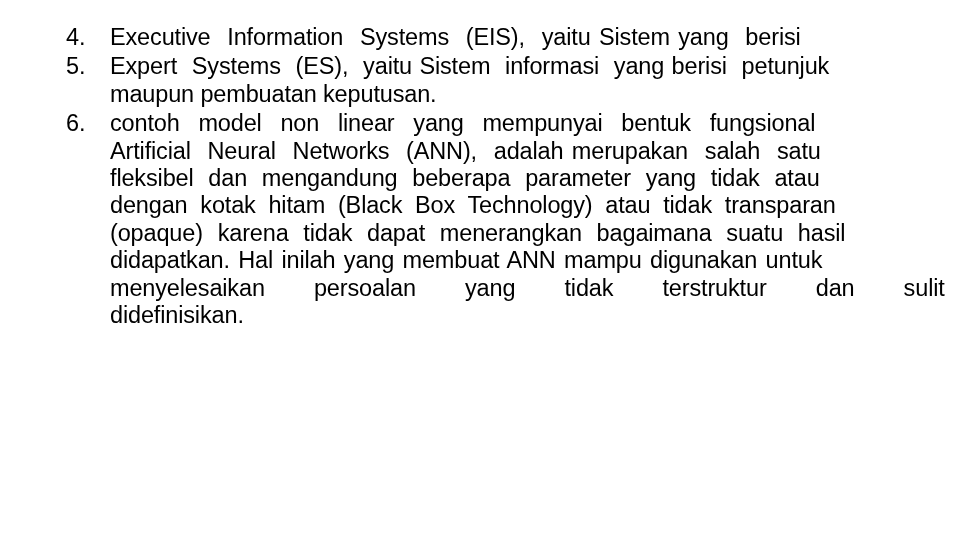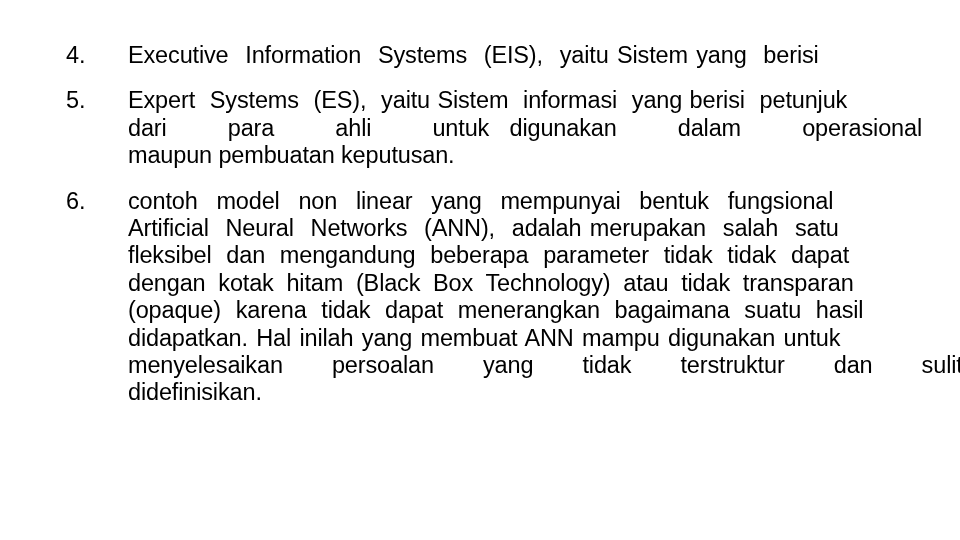--- a/index.html
+++ b/index.html
@@ -42,21 +42,21 @@
     left: 4px;
     top: 0;
     width: 36px;
     text-align: left;
     font-size: 23.5px;
     line-height: 27.4px;
     white-space: nowrap;
   }
 
   .lines {
-    margin: 18px;
+    margin: 0;
     padding: 0;
   }
 
   .ln {
     font-size: 23.5px;
     line-height: 27.4px;
     white-space: pre;
     letter-spacing: -0.15px;
     display: block;
   }
@@ -82,31 +82,30 @@
       <span class="marker">4.</span>
       <div class="lines">
         <span class="ln j2">Executive  Information  Systems  (EIS),  yaitu Sistem yang  berisi</span>
       </div>
     </li>
 
     <li class="list-item gap-before">
       <span class="marker">5.</span>
       <div class="lines">
         <span class="ln j1">Expert  Systems  (ES),  yaitu Sistem  informasi  yang berisi  petunjuk</span>
-        <span class="ln j14">dari   para   ahli   untuk digunakan   dalam   operasional</span>
         <span class="ln j0">maupun pembuatan keputusan.</span>
       </div>
     </li>
 
     <li class="list-item gap-before">
       <span class="marker">6.</span>
       <div class="lines">
         <span class="ln j3">contoh  model  non  linear  yang  mempunyai  bentuk  fungsional</span>
         <span class="ln j2">Artificial  Neural  Networks  (ANN),  adalah merupakan  salah  satu</span>
-        <span class="ln j1">fleksibel  dan  mengandung  beberapa  parameter  tidak  tidak  dapat</span>
+        <span class="ln j1">fleksibel  dan  mengandung  beberapa  parameter  yang  tidak  atau</span>
         <span class="ln j0">dengan  kotak  hitam  (Black  Box  Technology)  atau  tidak  transparan</span>
         <span class="ln j1">(opaque)  karena  tidak  dapat  menerangkan  bagaimana  suatu  hasil</span>
         <span class="ln j2">didapatkan. Hal inilah yang membuat ANN mampu digunakan untuk</span>
         <span class="ln j10">menyelesaikan   persoalan   yang   tidak   terstruktur   dan   sulit</span>
         <span class="ln j0">didefinisikan.</span>
       </div>
     </li>
 
   </ol>
 

